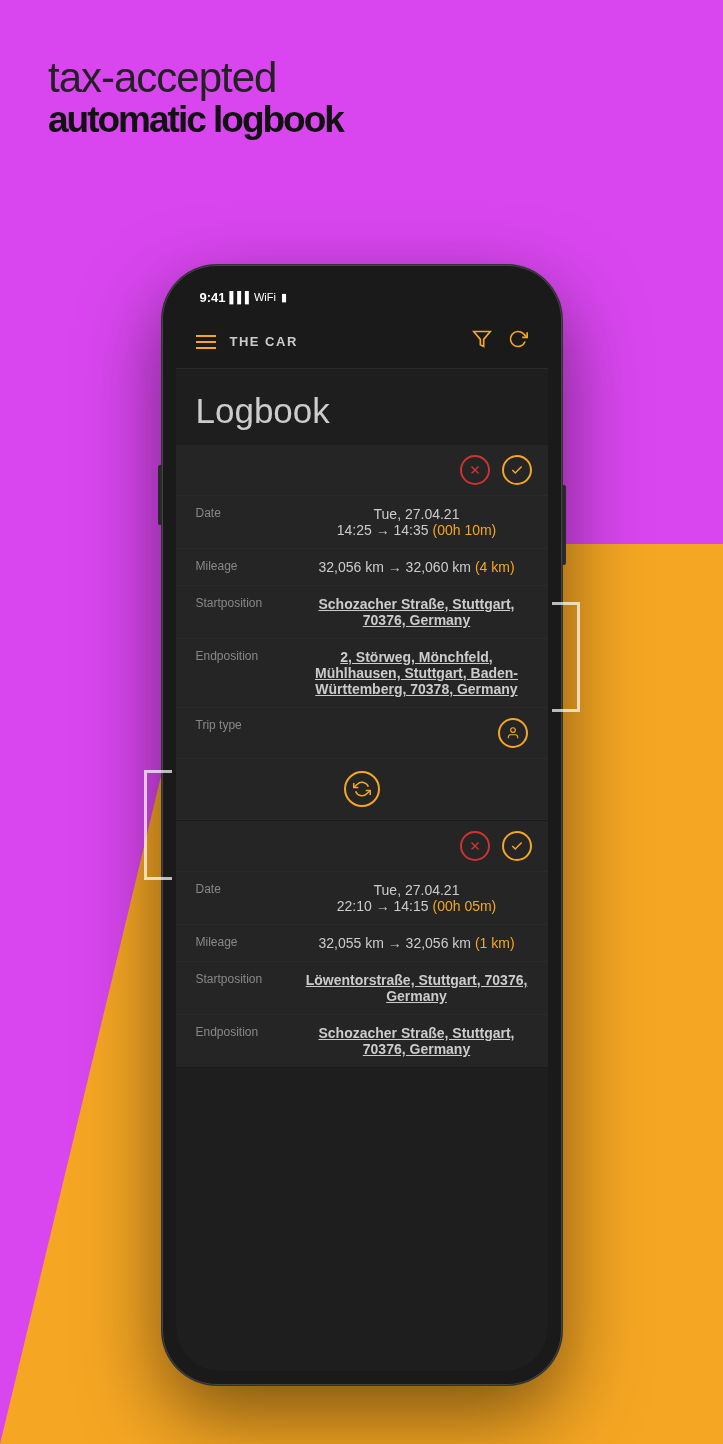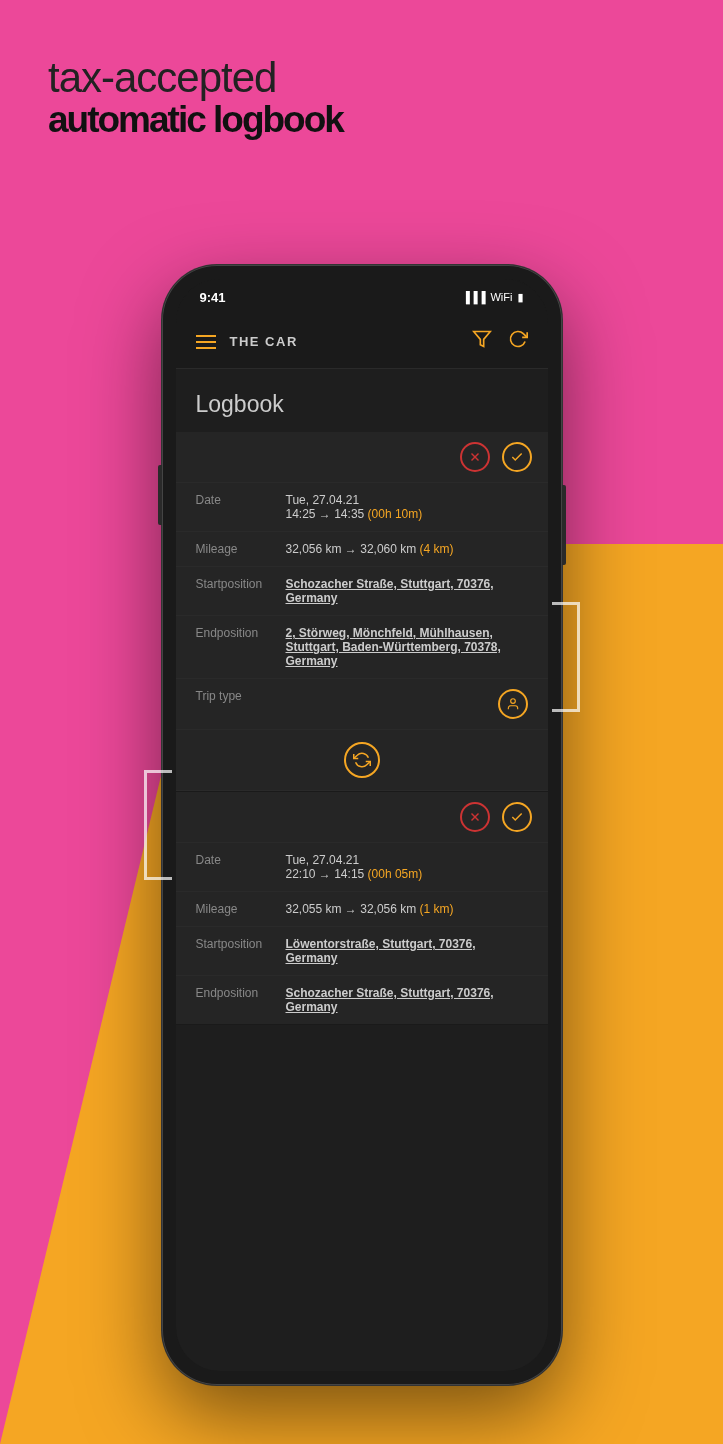--- a/index.html
+++ b/index.html
@@ -10,21 +10,21 @@
       background: #ffffff;
       font-family: -apple-system, BlinkMacSystemFont, 'Segoe UI', Arial, sans-serif;
       overflow-x: hidden;
     }
 
     
     .hero {
       position: relative;
       width: 100%;
       height: 1444px;
-      background: #ec4899;
+      background: #d946ef;
       overflow: hidden;
     }
 
     
     .orange-bg {
       position: absolute;
       bottom: 0;
       left: 0;
       width: 100%;
       height: 900px;
@@ -111,21 +111,20 @@
       overflow: hidden;
       position: relative;
     }
 
     
     .status-bar {
       height: 36px;
       background: #1a1a1a;
       display: flex;
       align-items: center;
-      justify-content: space-between;
       padding: 0 24px;
     }
 
     .status-time {
       color: white;
       font-size: 13px;
       font-weight: 600;
     }
 
     .status-icons {
@@ -195,21 +194,21 @@
 
     .screen-content::-webkit-scrollbar { display: none; }
 
     
     .logbook-header {
       padding: 22px 20px 14px;
     }
 
     .logbook-title {
       color: #cccccc;
-      font-size: 23px;
+      font-size: 35px;
       font-weight: 300;
     }
 
     
     .section-label {
       padding: 8px 20px;
       color: #888888;
       font-size: 11px;
       letter-spacing: 1px;
       text-transform: uppercase;
@@ -233,37 +232,38 @@
       gap: 12px;
       border-bottom: 1px solid #2a2a2a;
     }
 
     .trip-row {
       display: flex;
       justify-content: space-between;
       align-items: flex-start;
       padding: 10px 20px;
       border-bottom: 1px solid #2a2a2a;
+      gap: 20px;
     }
 
     .trip-row:last-child {
       border-bottom: none;
     }
 
     .trip-row-label {
       color: #888888;
       font-size: 12px;
       font-weight: 400;
       min-width: 90px;
     }
 
     .trip-row-value {
       color: #cccccc;
-      font-size: 12px;
-      text-align: left;
+      font-size: 14px;
+      text-align: center;
       flex: 1;
     }
 
     .trip-row-value.link {
       text-decoration: underline;
       color: #cccccc;
       font-weight: bold;
     }
 
     .orange-text {

